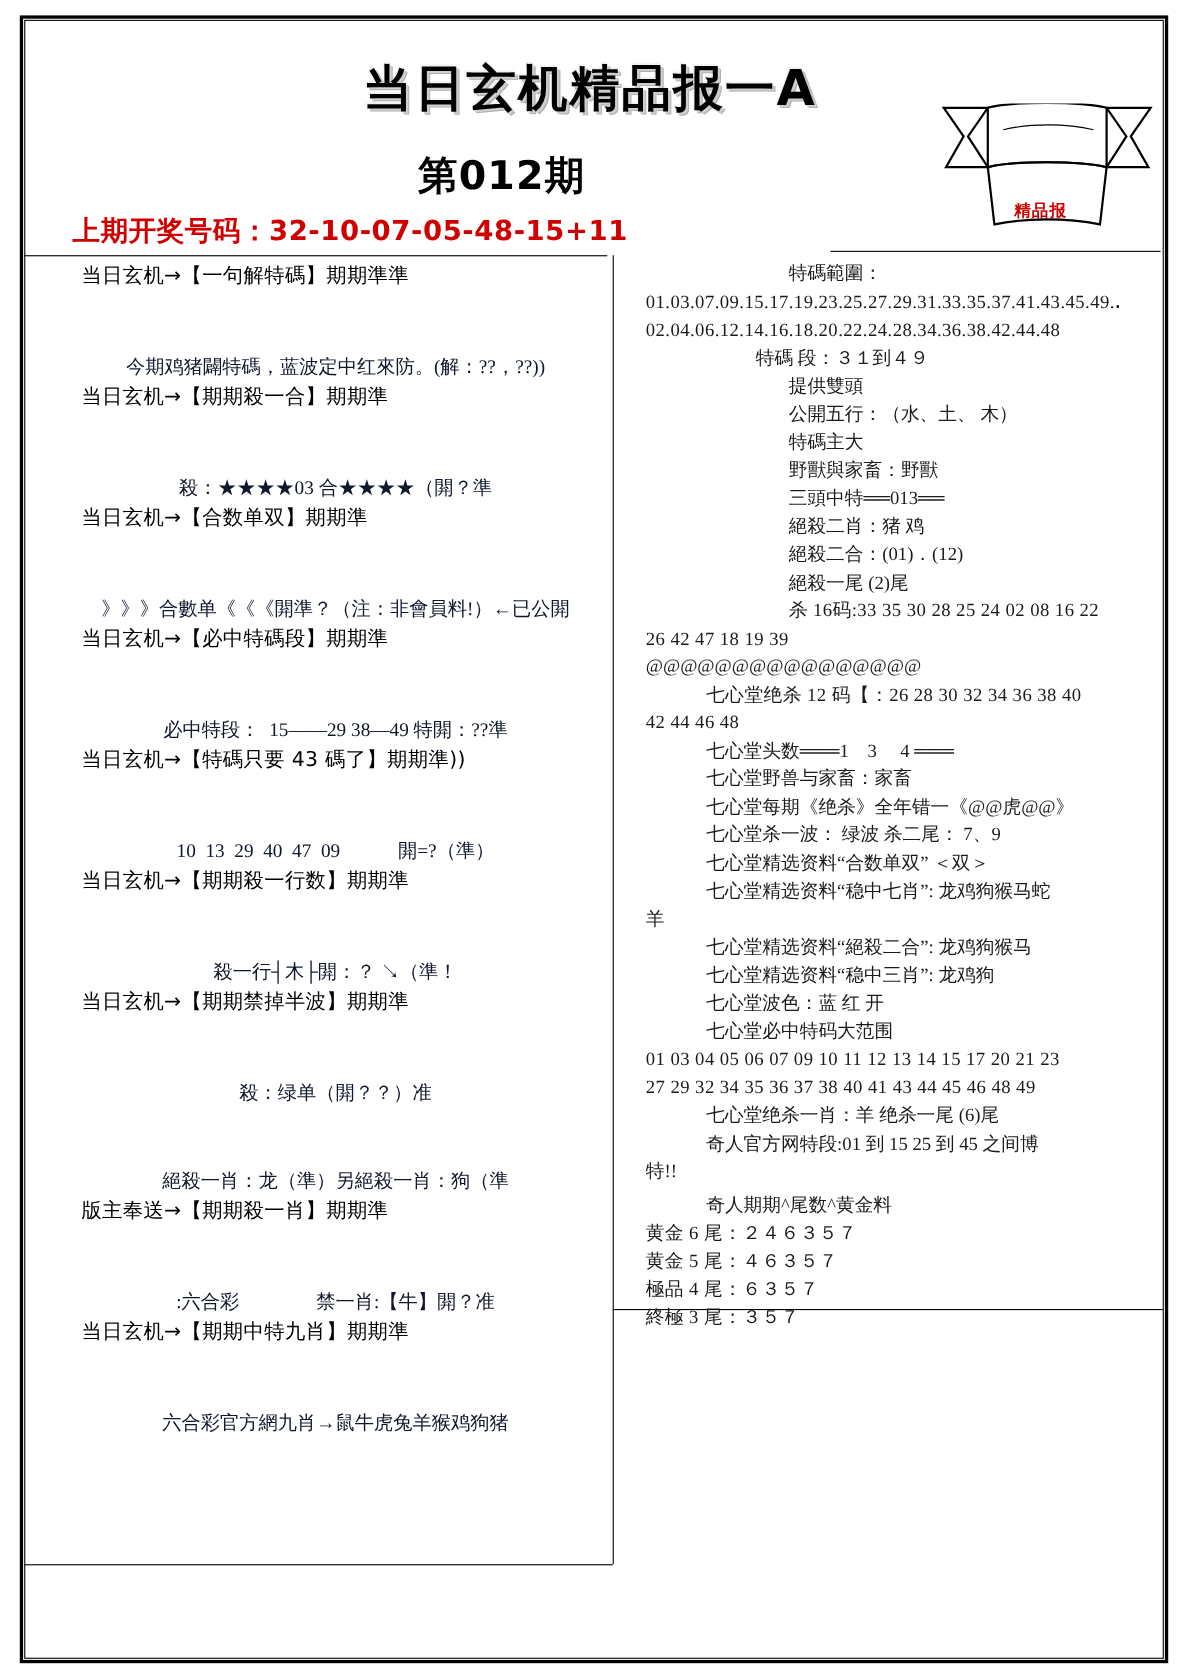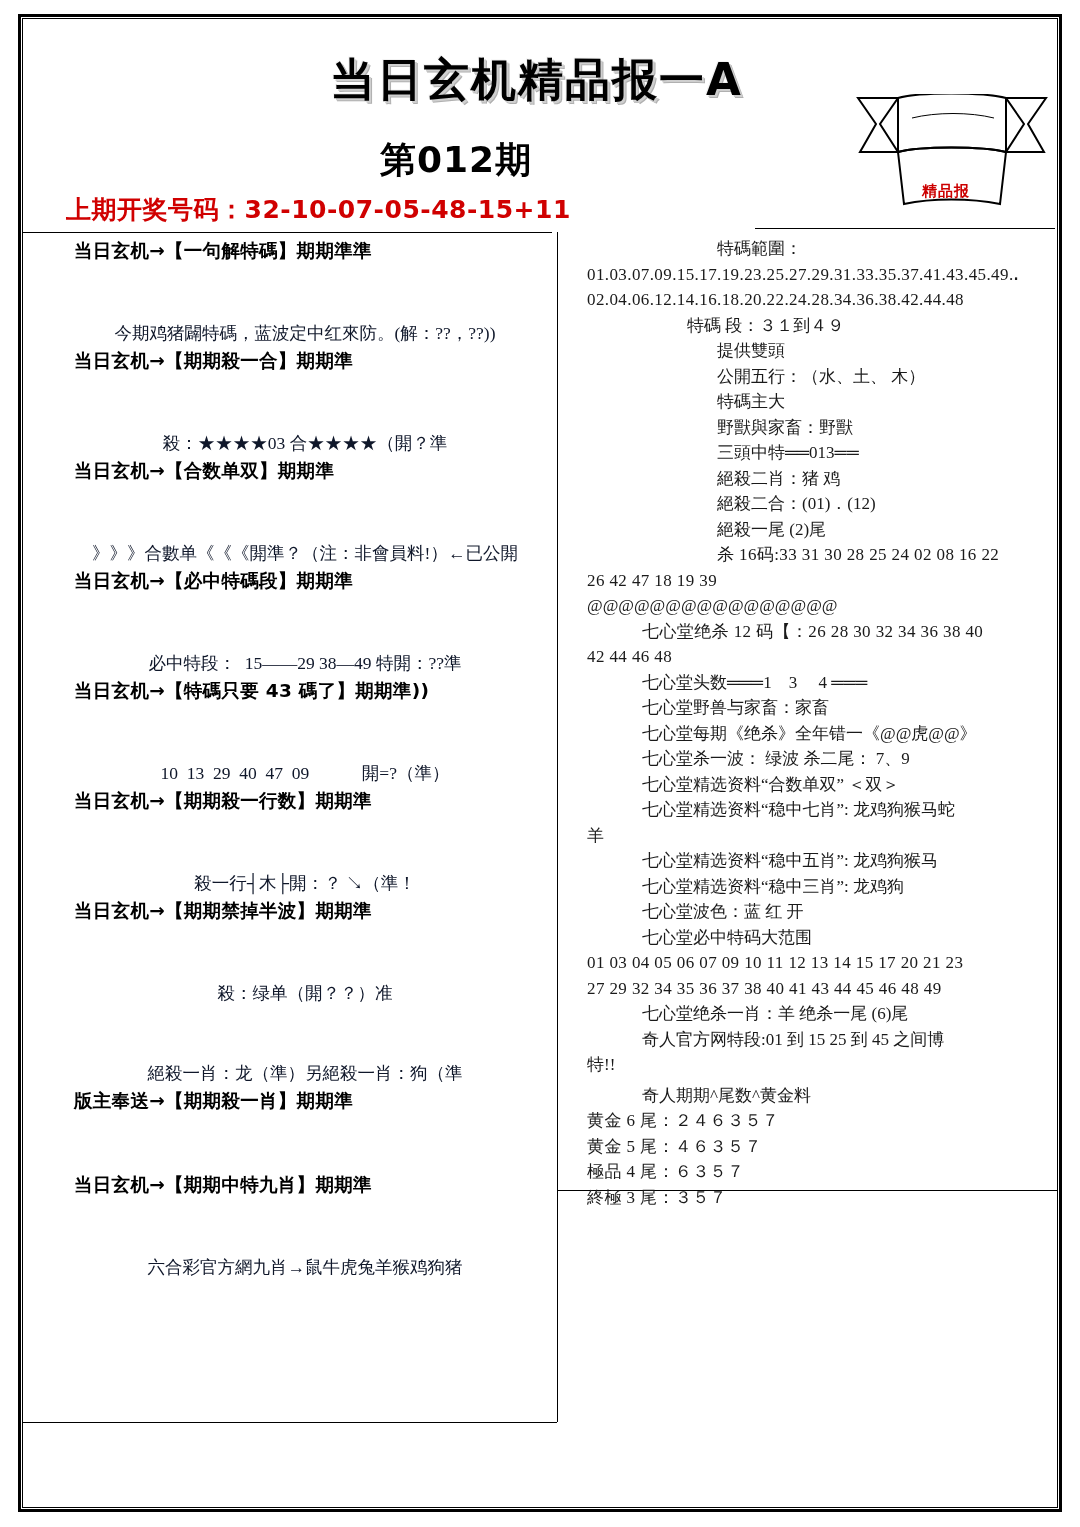--- a/index.html
+++ b/index.html
@@ -162,21 +162,21 @@
     color: #1a1a1a;
     white-space: pre-wrap;
     font-family: "Liberation Serif", serif;
   }
   .b-text.gray {
     color: #0f172a;
     text-align: center;
   }
   .b-title {
     font-size: 18.5px;
-    font-weight: bold;
+    font-weight: normal;
     line-height: 30px;
     margin-left: 14px;
     font-family: "DejaVu Sans", sans-serif;
     letter-spacing: 0.3px;
   }
   .spacer-lg { height: 30px; }
 
   
   .right-col {
     position: absolute;
@@ -271,20 +271,21 @@
   <div class="block">
     <div class="b-text gray">殺：绿单（閞？？）准</div>
   </div>
   <div class="spacer-lg"></div>
   <div class="block">
     <div class="b-text gray">絕殺一肖：龙（準）另絕殺一肖：狗（準</div>
     <div class="b-title">版主奉送→【期期殺一肖】期期準</div>
   </div>
   <div class="spacer-lg"></div>
   <div class="block">
+    <div class="b-text gray">:六合彩                禁一肖:【牛】閞？准</div>
     <div class="b-title">当日玄机→【期期中特九肖】期期準</div>
   </div>
   <div class="spacer-lg"></div>
   <div class="block">
     <div class="b-text gray">六合彩官方網九肖→鼠牛虎兔羊猴鸡狗猪</div>
   </div>
 </div>
 
 <div class="right-col">
   <div class="r-line indent3">特碼範圍：</div>
@@ -292,33 +293,33 @@
   <div class="r-line full mono-nums">02.04.06.12.14.16.18.20.22.24.28.34.36.38.42.44.48</div>
   <div class="r-line indent2">特碼 段：３１到４９</div>
   <div class="r-line indent3">提供雙頭</div>
   <div class="r-line indent3">公開五行：（水、土、 木）</div>
   <div class="r-line indent3">特碼主大</div>
   <div class="r-line indent3">野獸與家畜：野獸</div>
   <div class="r-line indent3">三頭中特══013══</div>
   <div class="r-line indent3">絕殺二肖：猪 鸡</div>
   <div class="r-line indent3">絕殺二合：(01)．(12)</div>
   <div class="r-line indent3">絕殺一尾 (2)尾</div>
-  <div class="r-line indent3 mono-nums">杀 16码:33 31 30 28 25 24 02 08 16 22</div>
+  <div class="r-line indent3 mono-nums">杀 16码:33 35 30 28 25 24 02 08 16 22</div>
   <div class="r-line full mono-nums">26 42 47 18 19 39</div>
   <div class="r-line full">@@@@@@@@@@@@@@@@</div>
   <div class="r-line indent1 mono-nums">七心堂绝杀 12 码【：26 28 30 32 34 36 38 40</div>
   <div class="r-line full mono-nums">42 44 46 48</div>
   <div class="r-line indent1">七心堂头数═══1    3     4 ═══</div>
   <div class="r-line indent1">七心堂野兽与家畜：家畜</div>
   <div class="r-line indent1">七心堂每期《绝杀》全年错一《@@虎@@》</div>
   <div class="r-line indent1">七心堂杀一波： 绿波 杀二尾： 7、9</div>
   <div class="r-line indent1">七心堂精选资料“合数单双” ＜双＞</div>
   <div class="r-line indent1">七心堂精选资料“稳中七肖”: 龙鸡狗猴马蛇</div>
   <div class="r-line full">羊</div>
-  <div class="r-line indent1">七心堂精选资料“稳中五肖”: 龙鸡狗猴马</div>
+  <div class="r-line indent1">七心堂精选资料“絕殺二合”: 龙鸡狗猴马</div>
   <div class="r-line indent1">七心堂精选资料“稳中三肖”: 龙鸡狗</div>
   <div class="r-line indent1">七心堂波色：蓝 红 开</div>
   <div class="r-line indent1">七心堂必中特码大范围</div>
   <div class="r-line full mono-nums">01 03 04 05 06 07 09 10 11 12 13 14 15 17 20 21 23</div>
   <div class="r-line full mono-nums">27 29 32 34 35 36 37 38 40 41 43 44 45 46 48 49</div>
   <div class="r-line indent1">七心堂绝杀一肖：羊 绝杀一尾 (6)尾</div>
   <div class="r-line indent1">奇人官方网特段:01 到 15 25 到 45 之间博</div>
   <div class="r-line full">特!!</div>
   <div class="r-gap"></div>
   <div class="r-line indent1">奇人期期^尾数^黄金料</div>

